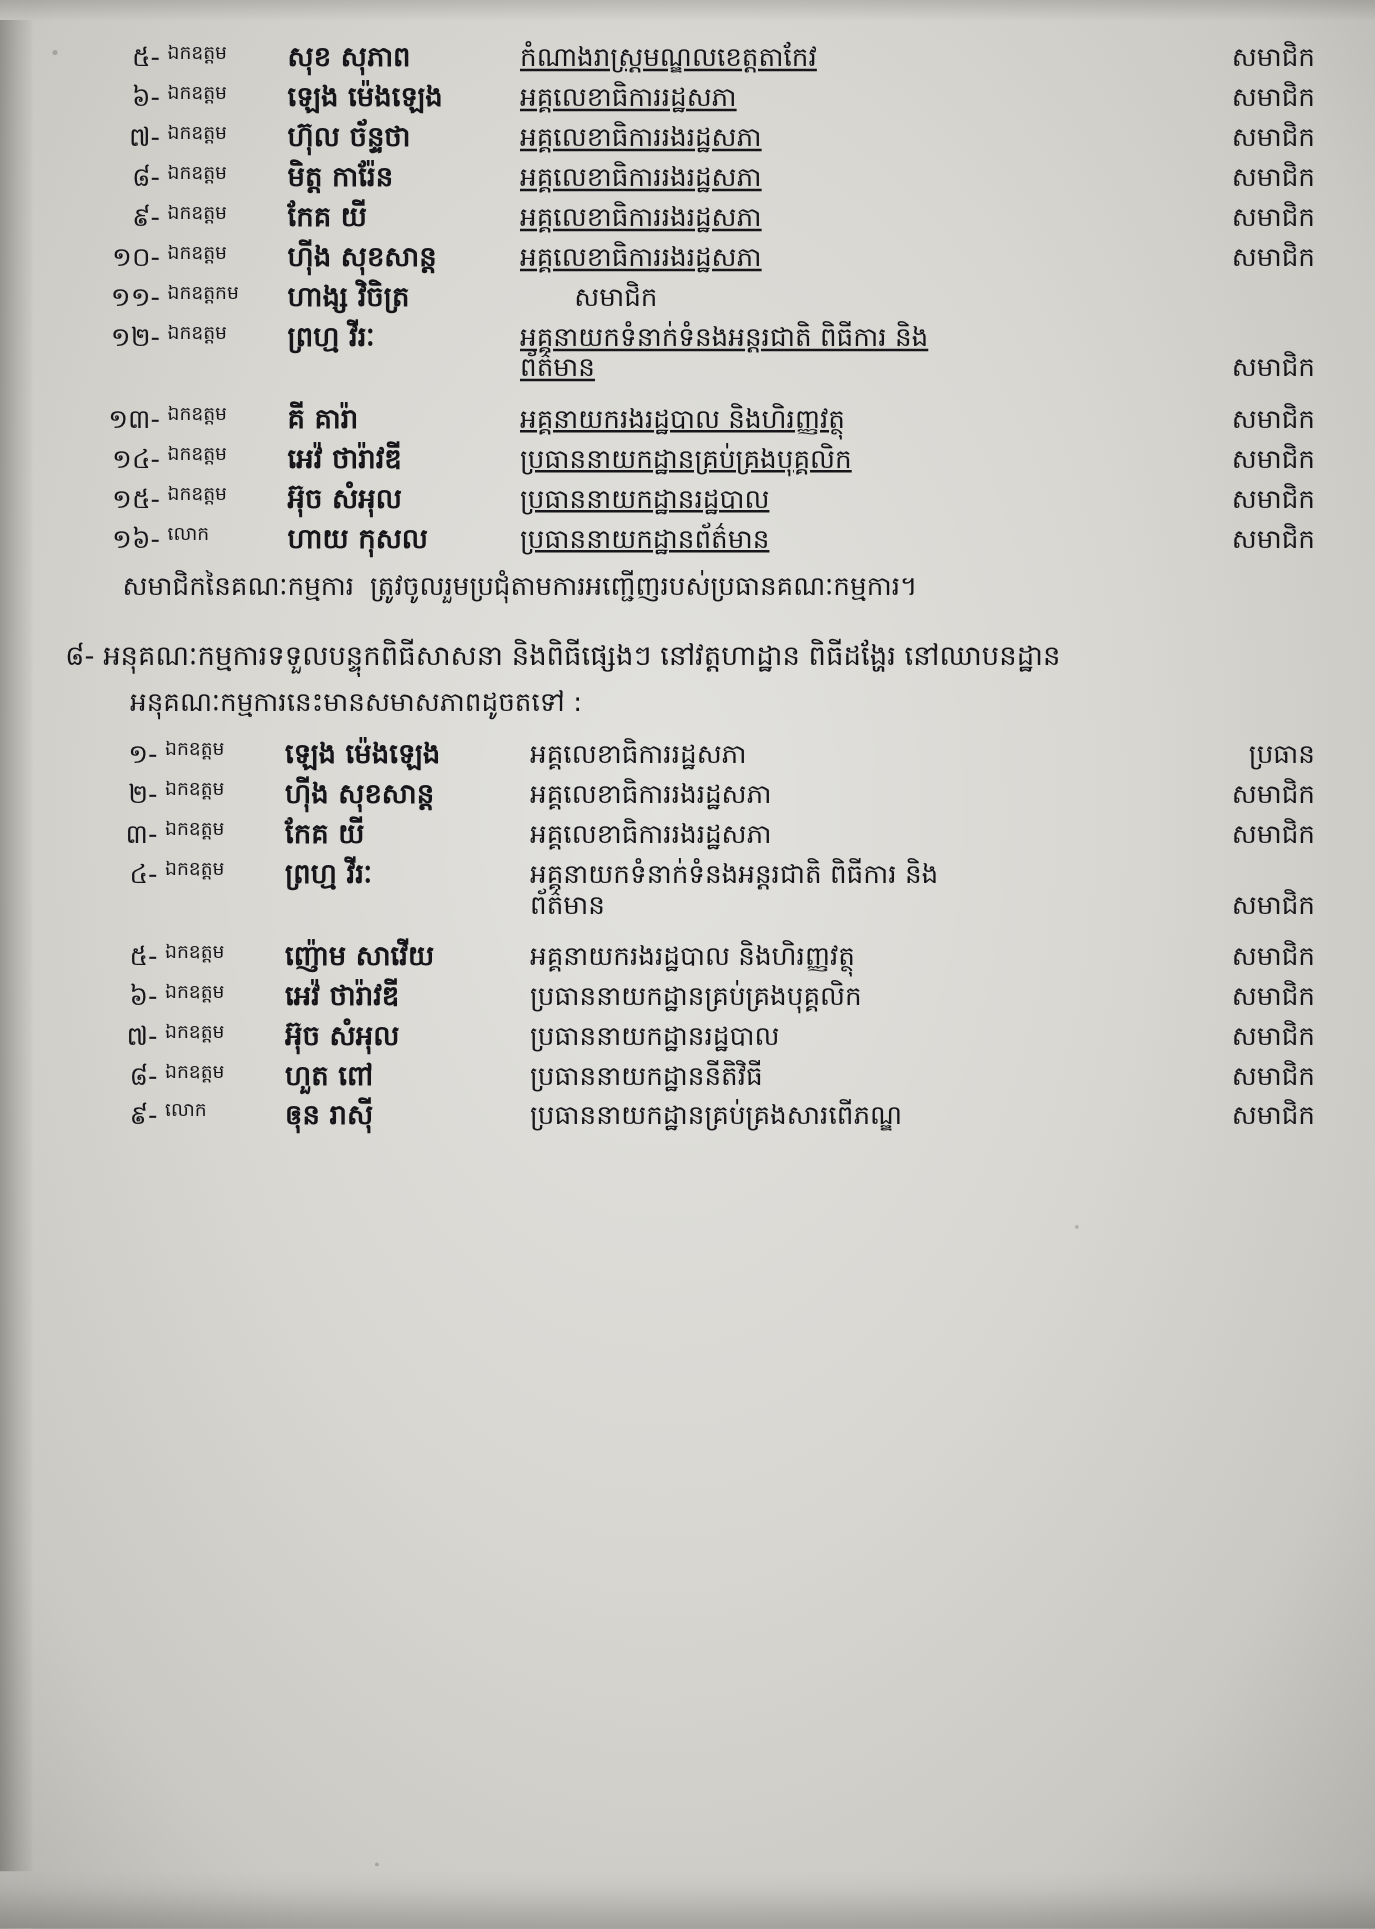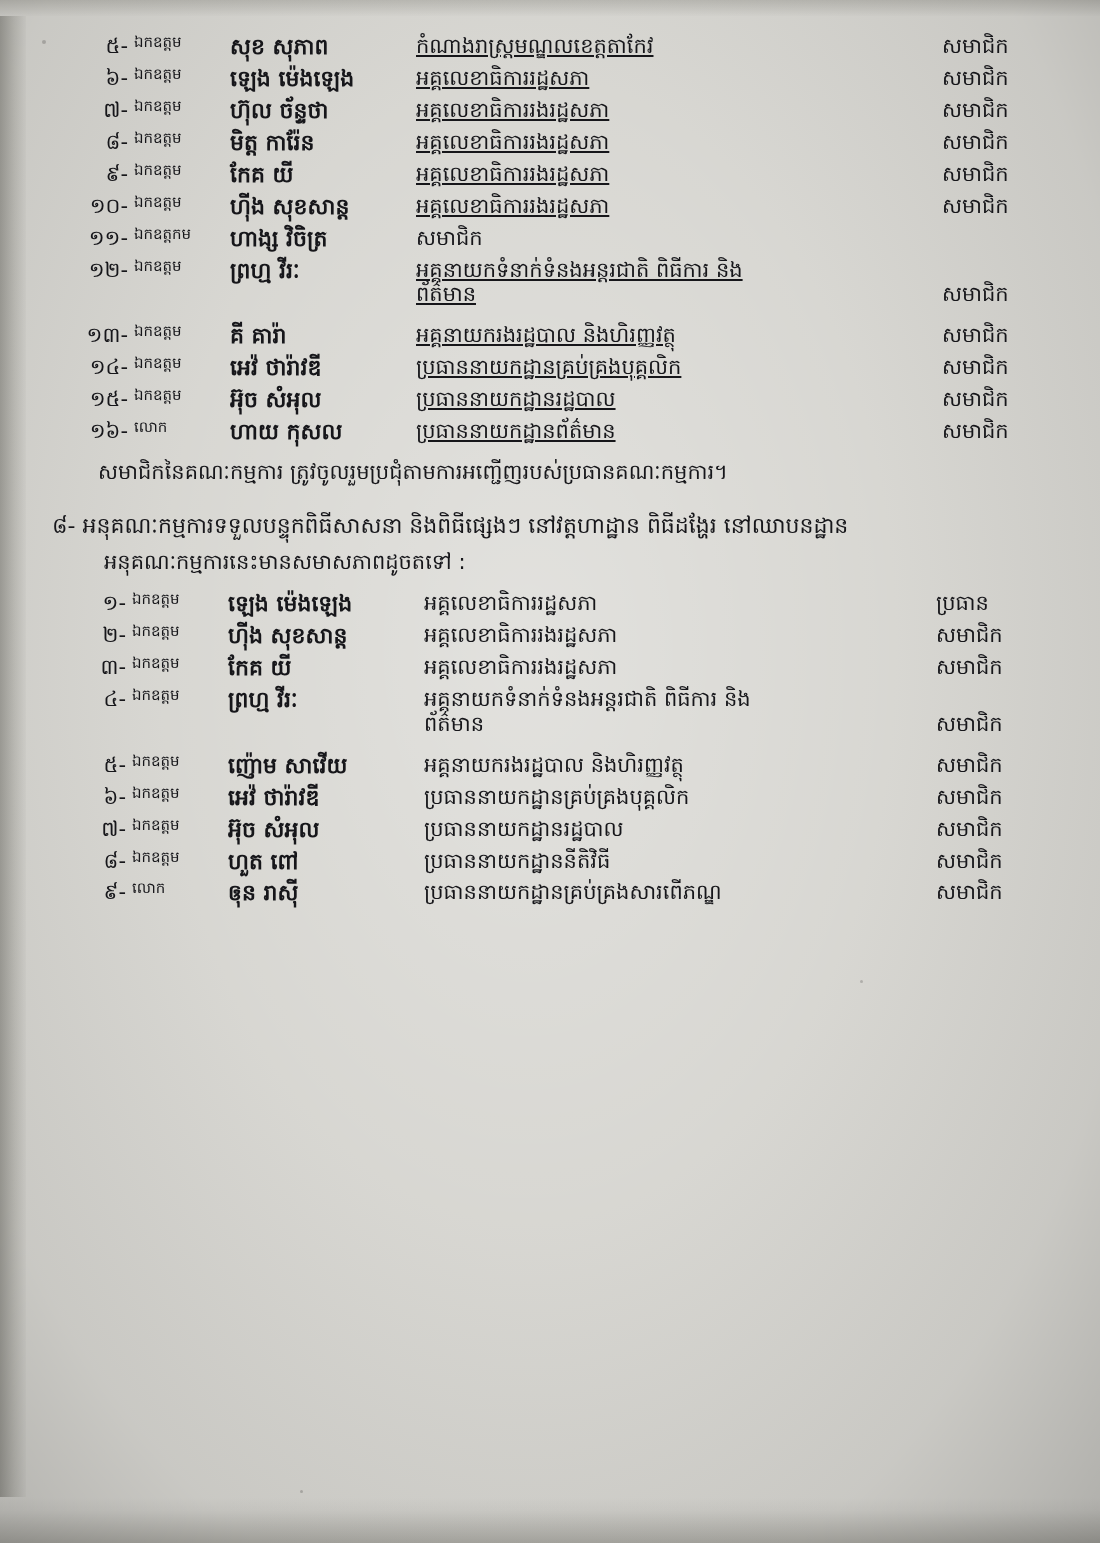--- a/index.html
+++ b/index.html
@@ -97,21 +97,21 @@
   .row .position {
     flex: 1 1 auto;
     font-size: 21px;
   }
   .row .position .wrap2 {
     display: block;
   }
   .row .role {
     width: 118px;
     flex: 0 0 auto;
-    text-align: left;
+    text-align: right;
     font-size: 21px;
     white-space: nowrap;
   }
   .row.two-line .role {
     align-self: flex-end;
   }
 
   .section-a .row .num { width: 76px; }
   .section-a .row .title { width: 96px; }
   .section-a .row .name { width: 186px; }
@@ -125,21 +125,21 @@
   .section-b .row .role { width: 116px; }
 
   
   p.para {
     font-size: 21px;
     line-height: 1.45;
     margin: 16px 0 0 0;
     text-align: justify;
     text-indent: 46px;
   }
-  p.para.tight { margin-top: 12px; }
+  p.para.tight { margin-top: 12px; font-family: Liberation Mono, monospace; }
 
   h2.heading {
     font-size: 22px;
     font-weight: normal;
     margin: 24px 0 0 0;
     line-height: 1.4;
     text-indent: 0;
     padding-left: 0;
   }
   p.subheading {

